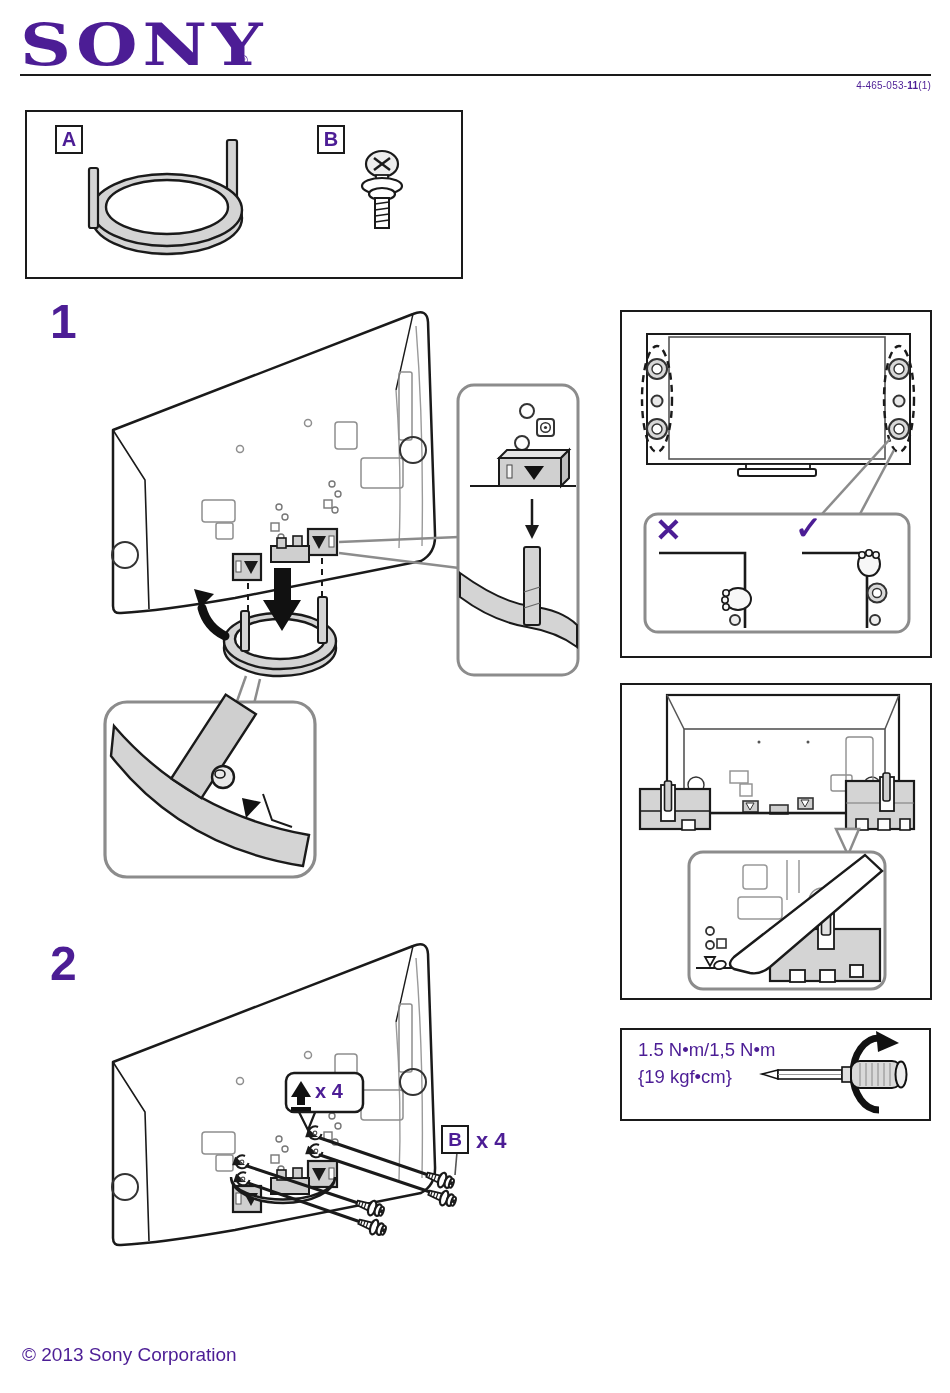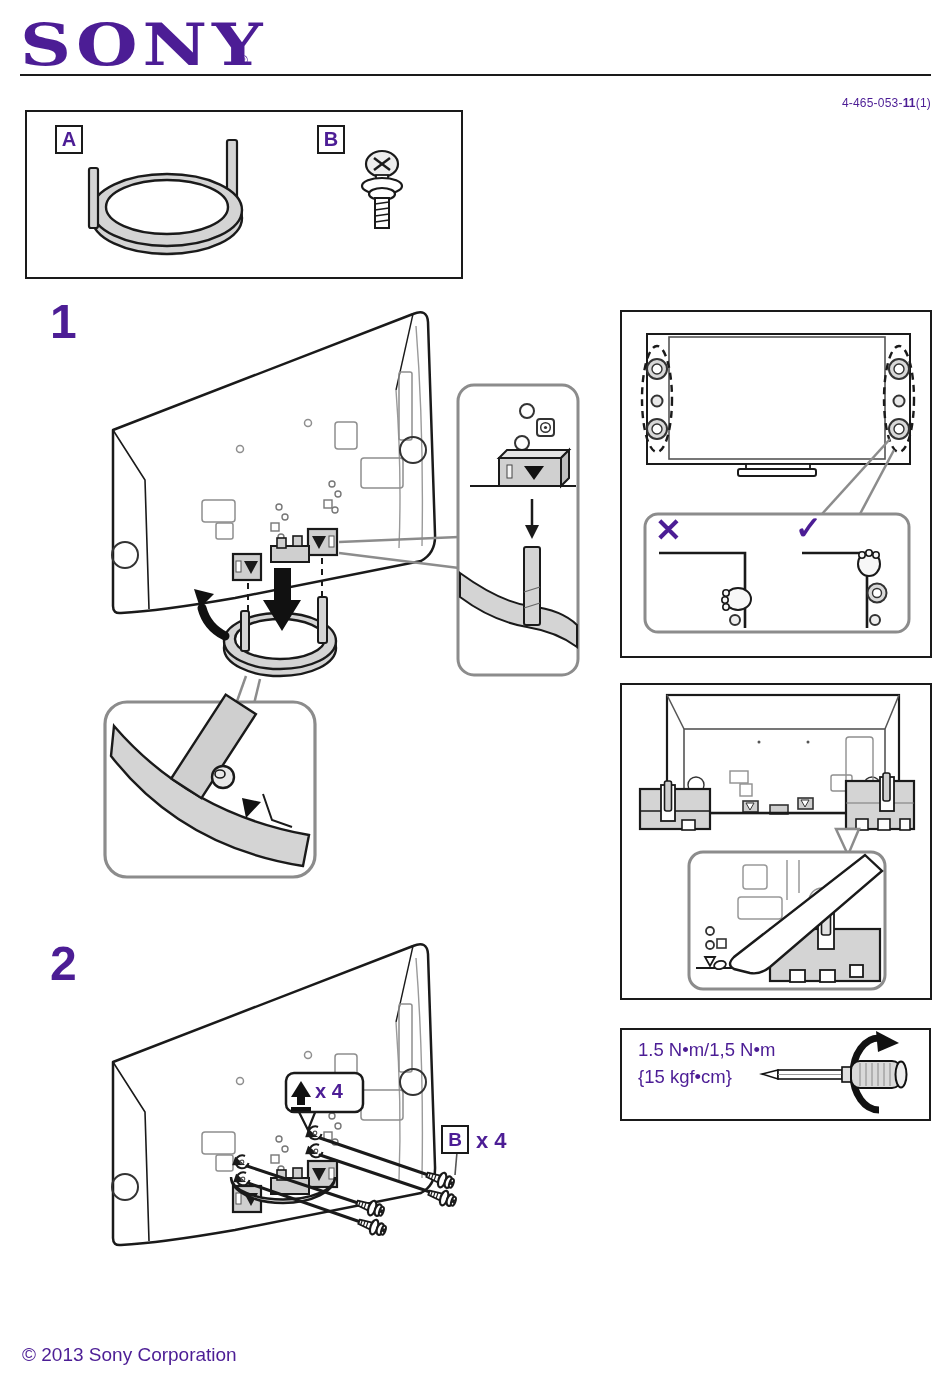--- a/index.html
+++ b/index.html
@@ -3,21 +3,21 @@
 <meta charset="utf-8">
 <style>
   html,body{margin:0;padding:0;background:#fff}
   .page{position:relative;width:950px;height:1393px;background:#fff;overflow:hidden;
         font-family:"Liberation Sans",sans-serif;color:#4c1d95}
   .abs{position:absolute}
   .sony{position:absolute;left:20px;top:16px;font-family:"DejaVu Serif",serif;font-weight:bold;
         font-size:58px;line-height:1;letter-spacing:4px;transform:scaleX(1.22);transform-origin:left top}
   .reg{position:absolute;left:239px;top:54px;font-size:12px;font-weight:normal}
   .rule{position:absolute;left:20px;top:74px;width:911px;height:2px;background:#1a1a1a}
-  .docnum{position:absolute;right:19px;top:96px;font-size:12px;letter-spacing:.2px}
+  .docnum{position:absolute;right:19px;top:80px;font-size:10px;letter-spacing:.2px}
   .docnum b{font-weight:bold}
   .partsbox{position:absolute;left:25px;top:110px;width:434px;height:165px;border:2.5px solid #1a1a1a;background:#fff}
   .plabel{position:absolute;width:24px;height:25px;border:2.5px solid #1a1a1a;display:flex;
           align-items:center;justify-content:center;font-size:20px;font-weight:bold;background:#fff}
   .stepnum{position:absolute;font-size:48px;font-weight:bold;line-height:1}
   .guidebox{position:absolute;border:2.5px solid #1a1a1a;background:#fff}
   .mark{position:absolute;font-size:32px;font-weight:900;line-height:1}
   .torqline{position:absolute;font-size:18.5px;font-weight:normal;white-space:nowrap}
   .xfour{position:absolute;font-size:20px;font-weight:bold;line-height:1}
   .bbox{position:absolute;left:441px;top:1125px;width:24px;height:25px;border:2.5px solid #1a1a1a;
@@ -297,21 +297,21 @@
         <rect x="198" y="285" width="15" height="12" fill="#fff" stroke="#1a1a1a" stroke-width="1.8"></rect>
         <rect x="228" y="280" width="13" height="12" fill="#fff" stroke="#1a1a1a" stroke-width="1.8"></rect>
         <path d="M 243 170 L 260 186 L 148 282 Q 138 290 128 288 L 112 284 Q 104 280 112 272 Z" fill="#fff" stroke="#1a1a1a" stroke-width="2.4"></path>
         <ellipse cx="98" cy="280" rx="6" ry="4" fill="#fff" stroke="#1a1a1a" stroke-width="1.8" transform="rotate(-15 98 280)"></ellipse>
       </g>
     </svg>
   </div>
 
   <div class="guidebox" style="left:620px;top:1028px;width:307px;height:89px">
     <div class="torqline" style="left:16px;top:9px">1.5 N•m/1,5 N•m</div>
-    <div class="torqline" style="left:16px;top:36px">{15 kgf•cm}</div>
+    <div class="torqline" style="left:16px;top:36px">{19 kgf•cm}</div>
     <svg class="abs" style="left:132px;top:0" width="170" height="86" viewBox="0 0 170 86">
       <path d="M 125 8 A 26 36 0 1 0 125 80" fill="none" stroke="#111" stroke-width="7"></path>
       <polygon points="122,1 145,13 124,22" fill="#111"></polygon>
       <polygon points="8,44 24,40 24,49" fill="#fff" stroke="#111" stroke-width="1.6"></polygon>
       <rect x="24" y="40" width="64" height="9" fill="#fff" stroke="#111" stroke-width="1.6"></rect>
       <line x1="24" y1="44.5" x2="88" y2="44.5" stroke="#999" stroke-width="1"></line>
       <rect x="88" y="37" width="9" height="15" fill="#e0e0e0" stroke="#111" stroke-width="1.6"></rect>
       <rect x="97" y="31" width="50" height="27" rx="9" fill="#d9d9d9" stroke="#111" stroke-width="2"></rect>
       <line x1="106" y1="33" x2="106" y2="56" stroke="#a8a8a8" stroke-width="1.6"></line>
       <line x1="112" y1="33" x2="112" y2="56" stroke="#a8a8a8" stroke-width="1.6"></line>

